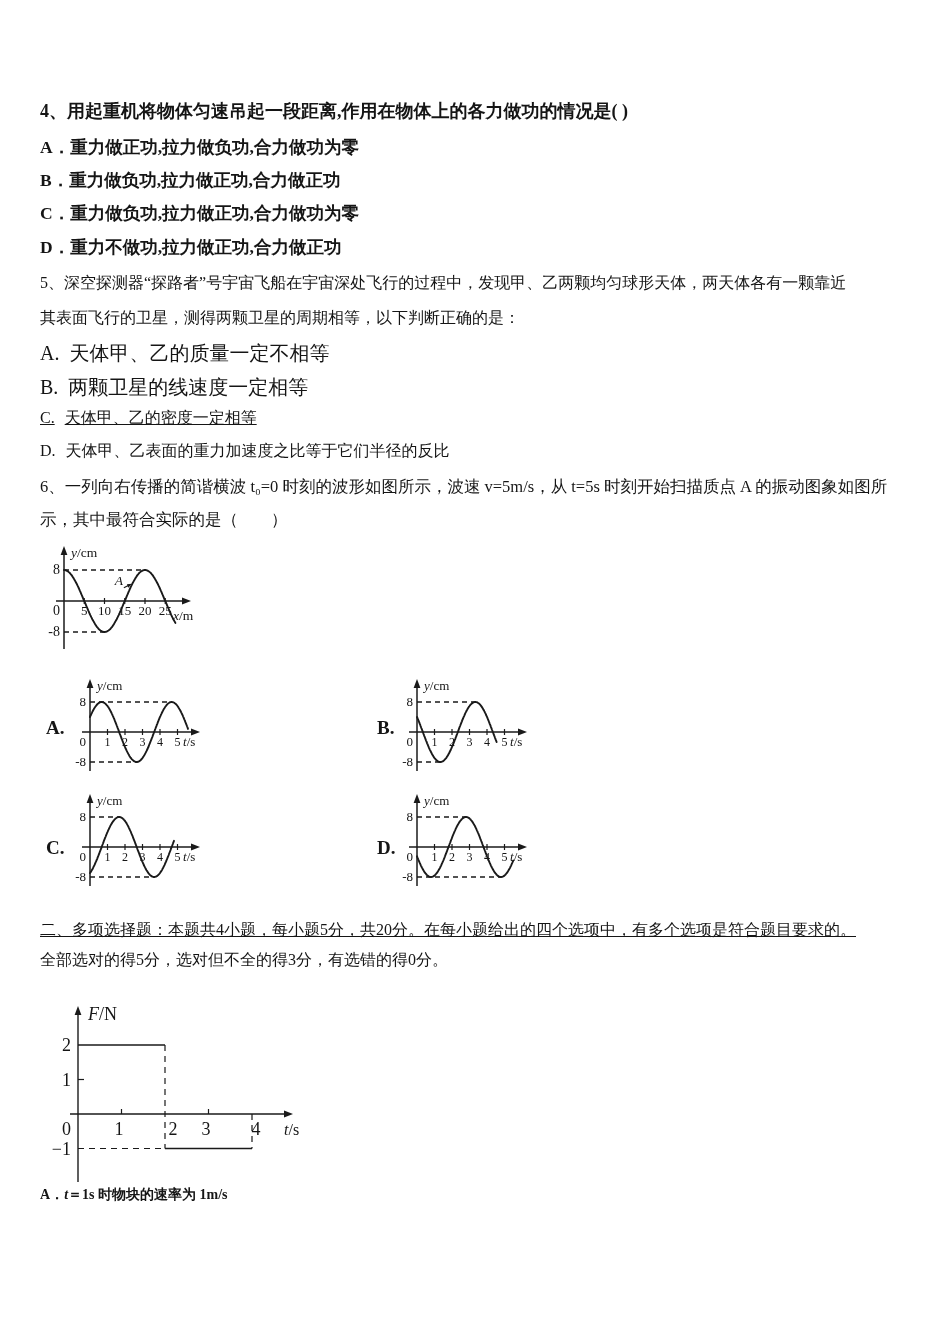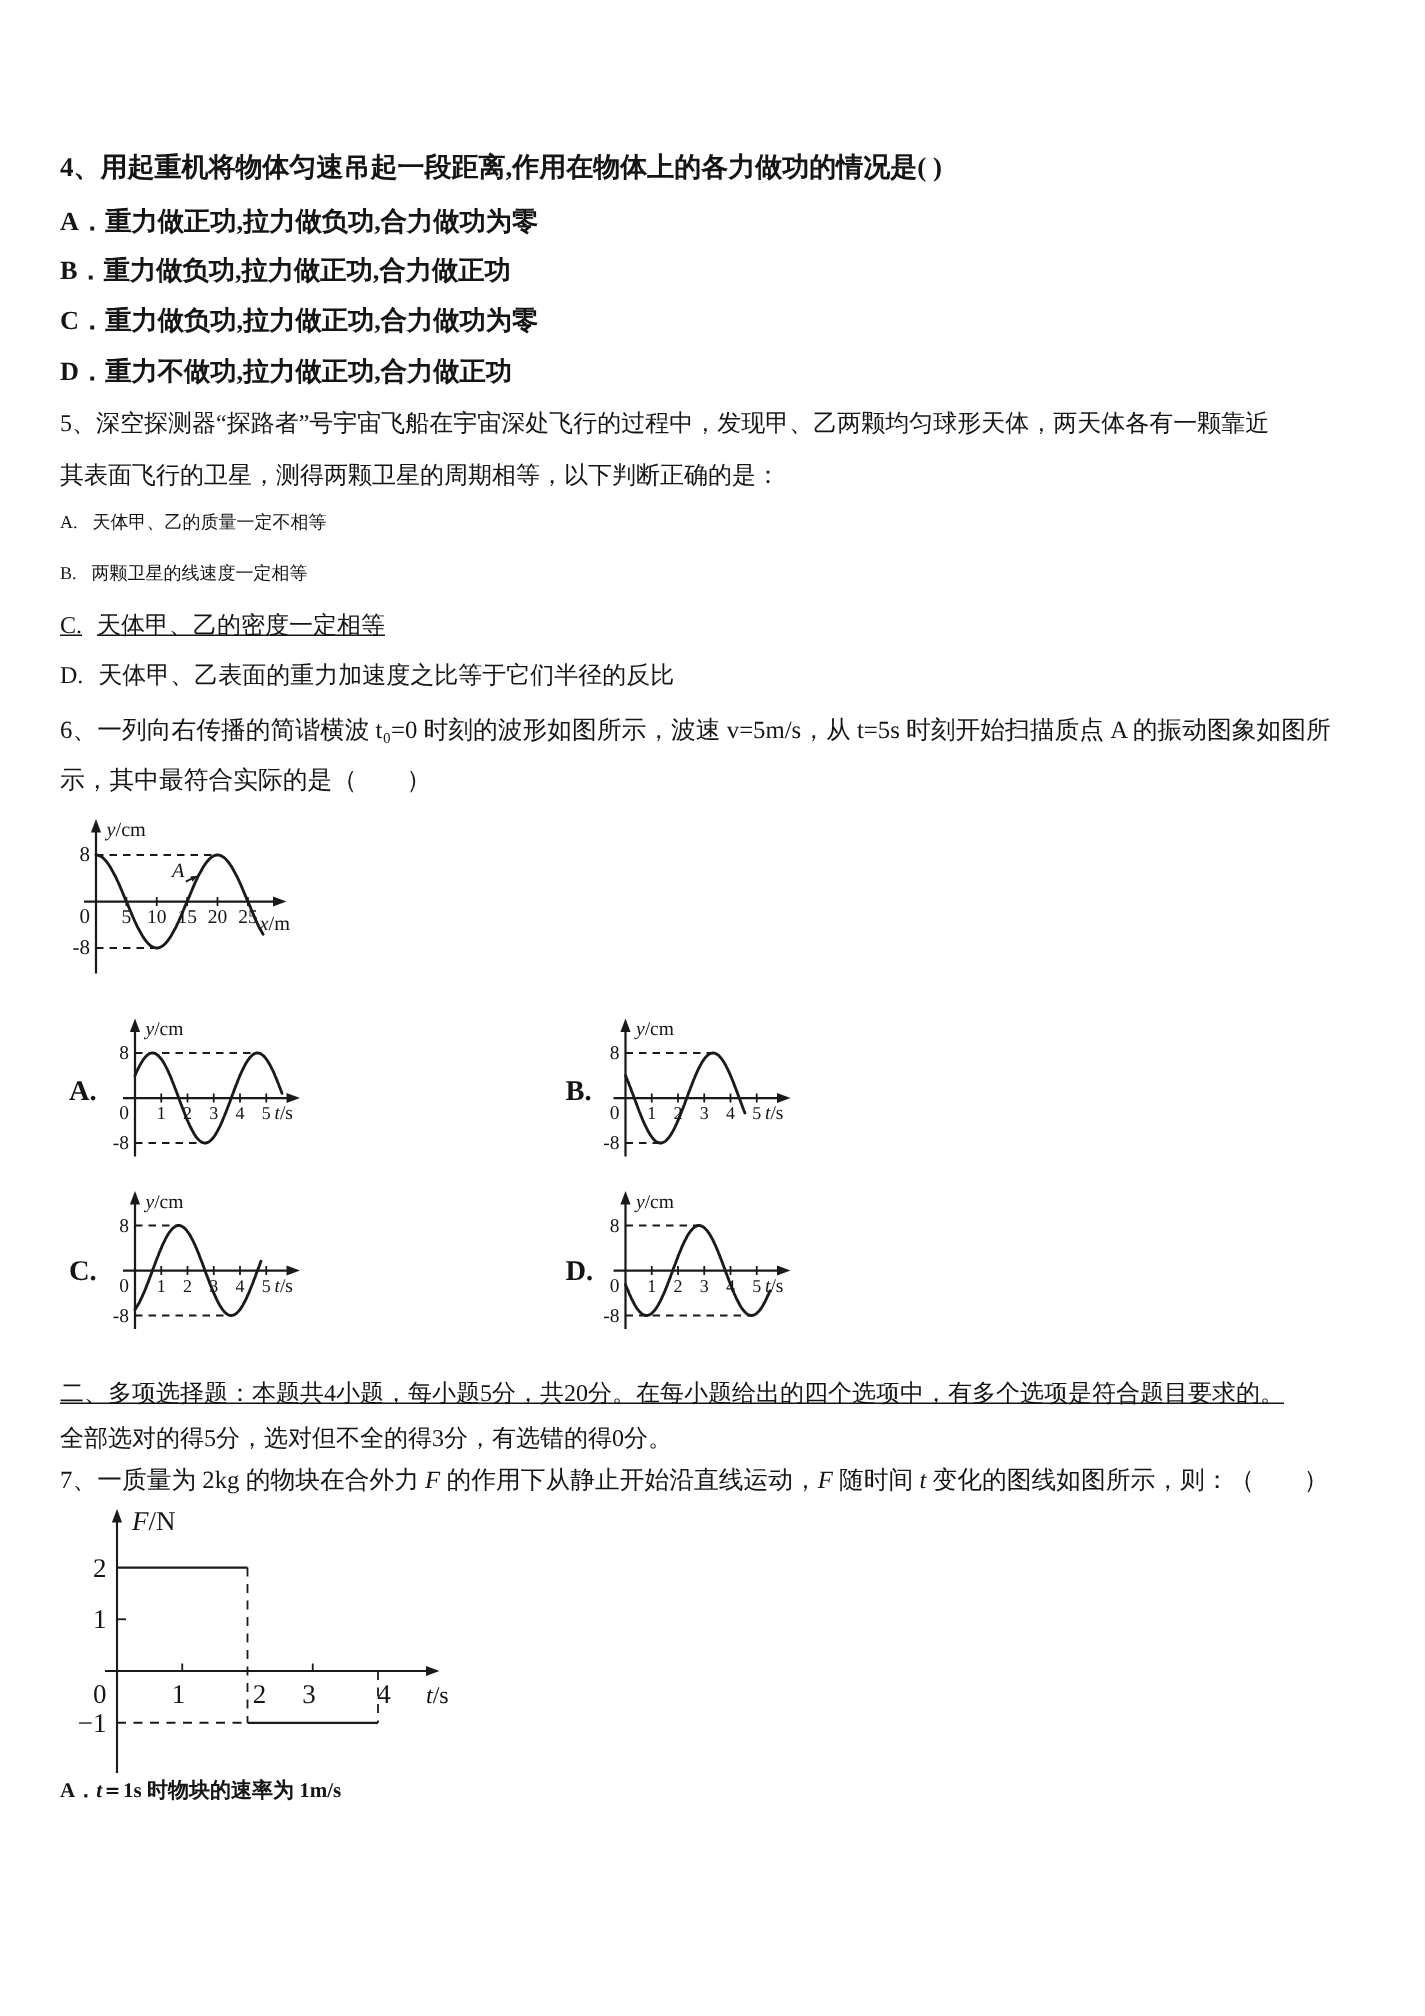--- a/index.html
+++ b/index.html
@@ -20,22 +20,22 @@
 <div class="page">
 
   <div class="t b" style="top:100px;left:40px;font-size:18px;">4、用起重机将物体匀速吊起一段距离,作用在物体上的各力做功的情况是(  )</div>
   <div class="t b" style="top:137px;left:40px;font-size:17.5px;"><span>A．</span><span>重力做正功,拉力做负功,合力做功为零</span></div>
   <div class="t b" style="top:170px;left:40px;font-size:17.5px;"><span>B．</span><span>重力做负功,拉力做正功,合力做正功</span></div>
   <div class="t b" style="top:203px;left:40px;font-size:17.5px;"><span>C．</span><span>重力做负功,拉力做正功,合力做功为零</span></div>
   <div class="t b" style="top:237px;left:40px;font-size:17.5px;"><span>D．</span><span>重力不做功,拉力做正功,合力做正功</span></div>
 
   <div class="t" style="top:273px;left:40px;font-size:16px;">5、深空探测器“探路者”号宇宙飞船在宇宙深处飞行的过程中，发现甲、乙两颗均匀球形天体，两天体各有一颗靠近</div>
   <div class="t" style="top:308px;left:40px;font-size:16px;">其表面飞行的卫星，测得两颗卫星的周期相等，以下判断正确的是：</div>
-  <div class="t" style="top:341px;left:40px;font-size:12px;"><span>A.</span><span class="optgap">天体甲、乙的质量一定不相等</span></div>
-  <div class="t" style="top:375px;left:40px;font-size:12px;"><span>B.</span><span class="optgap">两颗卫星的线速度一定相等</span></div>
+  <div class="t" style="top:341px;left:40px;font-size:20px;"><span>A.</span><span class="optgap">天体甲、乙的质量一定不相等</span></div>
+  <div class="t" style="top:375px;left:40px;font-size:20px;"><span>B.</span><span class="optgap">两颗卫星的线速度一定相等</span></div>
   <div class="t" style="top:408px;left:40px;font-size:16px;text-decoration:underline;"><span>C.</span><span class="optgap">天体甲、乙的密度一定相等</span></div>
   <div class="t" style="top:441px;left:40px;font-size:16px;"><span>D.</span><span class="optgap">天体甲、乙表面的重力加速度之比等于它们半径的反比</span></div>
 
   <div class="t" style="top:477px;left:40px;font-size:16.5px;">6、一列向右传播的简谐横波 t₀=0 时刻的波形如图所示，波速 v=5m/s，从 t=5s 时刻开始扫描质点 A 的振动图象如图所</div>
   <div class="t" style="top:510px;left:40px;font-size:16.5px;text-align:right;">示，其中最符合实际的是（　　）</div>
 
   <svg style="left:45px;top:543px;" width="230" height="112">
       <line x1="19" y1="27" x2="100" y2="27" stroke="#1a1a1a" stroke-width="1.3" stroke-dasharray="5,4"></line>
       <line x1="19" y1="89" x2="59.5" y2="89" stroke="#1a1a1a" stroke-width="1.3" stroke-dasharray="5,4"></line>
       <line x1="11" y1="58" x2="139" y2="58" stroke="#1a1a1a" stroke-width="1.5"></line>
@@ -161,21 +161,20 @@
       <text x="16" y="90" font-size="13" text-anchor="end" font-family="&quot;Liberation Serif&quot;,&quot;DejaVu Serif&quot;,serif">-8</text>
       <text x="16" y="70" font-size="13" text-anchor="end" font-family="&quot;Liberation Serif&quot;,&quot;DejaVu Serif&quot;,serif">0</text>
       <polyline points="20.0,65.3 20.4,66.4 20.9,67.5 21.3,68.6 21.8,69.6 22.2,70.7 22.6,71.7 23.1,72.7 23.5,73.6 23.9,74.6 24.4,75.5 24.8,76.4 25.3,77.2 25.7,78.0 26.1,78.8 26.6,79.6 27.0,80.3 27.4,80.9 27.9,81.6 28.3,82.2 28.8,82.7 29.2,83.2 29.6,83.7 30.1,84.1 30.5,84.5 30.9,84.9 31.4,85.2 31.8,85.4 32.3,85.6 32.7,85.8 33.1,85.9 33.6,86.0 34.0,86.0 34.4,86.0 34.9,85.9 35.3,85.8 35.8,85.6 36.2,85.4 36.6,85.2 37.1,84.9 37.5,84.5 37.9,84.1 38.4,83.7 38.8,83.2 39.3,82.7 39.7,82.2 40.1,81.6 40.6,80.9 41.0,80.3 41.4,79.6 41.9,78.8 42.3,78.0 42.8,77.2 43.2,76.4 43.6,75.5 44.1,74.6 44.5,73.6 44.9,72.7 45.4,71.7 45.8,70.7 46.3,69.6 46.7,68.6 47.1,67.5 47.6,66.4 48.0,65.3 48.4,64.1 48.9,63.0 49.3,61.9 49.8,60.7 50.2,59.5 50.6,58.4 51.1,57.2 51.5,56.0 51.9,54.8 52.4,53.6 52.8,52.5 53.3,51.3 53.7,50.1 54.1,49.0 54.6,47.9 55.0,46.7 55.4,45.6 55.9,44.5 56.3,43.4 56.8,42.4 57.2,41.3 57.6,40.3 58.1,39.3 58.5,38.4 58.9,37.4 59.4,36.5 59.8,35.6 60.3,34.8 60.7,34.0 61.1,33.2 61.6,32.4 62.0,31.7 62.4,31.1 62.9,30.4 63.3,29.8 63.8,29.3 64.2,28.8 64.6,28.3 65.1,27.9 65.5,27.5 65.9,27.1 66.4,26.8 66.8,26.6 67.3,26.4 67.7,26.2 68.1,26.1 68.6,26.0 69.0,26.0 69.4,26.0 69.9,26.1 70.3,26.2 70.8,26.4 71.2,26.6 71.6,26.8 72.1,27.1 72.5,27.5 72.9,27.9 73.4,28.3 73.8,28.8 74.3,29.3 74.7,29.8 75.1,30.4 75.6,31.1 76.0,31.7 76.4,32.4 76.9,33.2 77.3,34.0 77.8,34.8 78.2,35.6 78.6,36.5 79.1,37.4 79.5,38.4 79.9,39.3 80.4,40.3 80.8,41.3 81.3,42.4 81.7,43.4 82.1,44.5 82.6,45.6 83.0,46.7 83.4,47.9 83.9,49.0 84.3,50.1 84.8,51.3 85.2,52.5 85.6,53.6 86.1,54.8 86.5,56.0 86.9,57.2 87.4,58.4 87.8,59.5 88.3,60.7 88.7,61.9 89.1,63.0 89.6,64.1 90.0,65.3 90.4,66.4 90.9,67.5 91.3,68.6 91.8,69.6 92.2,70.7 92.6,71.7 93.1,72.7 93.5,73.6 93.9,74.6 94.4,75.5 94.8,76.4 95.3,77.2 95.7,78.0 96.1,78.8 96.6,79.6 97.0,80.3 97.4,80.9 97.9,81.6 98.3,82.2 98.8,82.7 99.2,83.2 99.6,83.7 100.1,84.1 100.5,84.5 100.9,84.9 101.4,85.2 101.8,85.4 102.3,85.6 102.7,85.8 103.1,85.9 103.6,86.0 104.0,86.0 104.4,86.0 104.9,85.9 105.3,85.8 105.8,85.6 106.2,85.4 106.6,85.2 107.1,84.9 107.5,84.5 107.9,84.1 108.4,83.7 108.8,83.2 109.3,82.7 109.7,82.2 110.1,81.6 110.6,80.9 111.0,80.3 111.4,79.6 111.9,78.8 112.3,78.0 112.8,77.2 113.2,76.4 113.6,75.5 114.1,74.6 114.5,73.6 114.9,72.7 115.4,71.7 115.8,70.7 116.3,69.6" fill="none" stroke="#1a1a1a" stroke-width="1.9" stroke-linecap="round"></polyline>
       <text x="27" y="14" font-size="13" font-family="&quot;Liberation Serif&quot;,&quot;DejaVu Serif&quot;,serif"><tspan font-style="italic">y</tspan><tspan>/cm</tspan></text>
       <text x="113" y="70" font-size="13" font-family="&quot;Liberation Serif&quot;,&quot;DejaVu Serif&quot;,serif"><tspan font-style="italic">t</tspan><tspan>/s</tspan></text>
     </svg>
 
   <div class="t" style="top:920px;left:40px;font-size:16px;text-decoration:underline;">二、多项选择题：本题共4小题，每小题5分，共20分。在每小题给出的四个选项中，有多个选项是符合题目要求的。</div>
   <div class="t" style="top:950px;left:40px;font-size:16px;">全部选对的得5分，选对但不全的得3分，有选错的得0分。</div>
 
-  <div class="t" style="top:977px;left:40px;font-size:16.5px;"><span>7、一质量为 2kg 的物块在合外力 </span><span style="font-style: italic;">F</span><span> 的作用下从静止开始沿直线运动，</span><span style="font-style: italic;">F</span><span> 随时间 </span><span style="font-style: italic;">t</span><span> 变化的图线如图所示，则：（　　）</span></div>
 
   <svg style="left:40px;top:1002px;" width="300" height="185">
       <line x1="30" y1="112" x2="246" y2="112" stroke="#1a1a1a" stroke-width="1.4"></line>
       <polygon points="253,112 244,108.6 244,115.4" fill="#1a1a1a"></polygon>
       <line x1="38" y1="180" x2="38" y2="12" stroke="#1a1a1a" stroke-width="1.4"></line>
       <polygon points="38,4 34.6,13 41.4,13" fill="#1a1a1a"></polygon>
       <line x1="38" y1="43" x2="125" y2="43" stroke="#1a1a1a" stroke-width="1.5"></line>
       <line x1="125" y1="146.5" x2="212" y2="146.5" stroke="#1a1a1a" stroke-width="1.5"></line>
       <line x1="125" y1="43" x2="125" y2="146.5" stroke="#1a1a1a" stroke-width="1.2" stroke-dasharray="6,5"></line>
       <line x1="38" y1="146.5" x2="125" y2="146.5" stroke="#1a1a1a" stroke-width="1.2" stroke-dasharray="6,5"></line>

